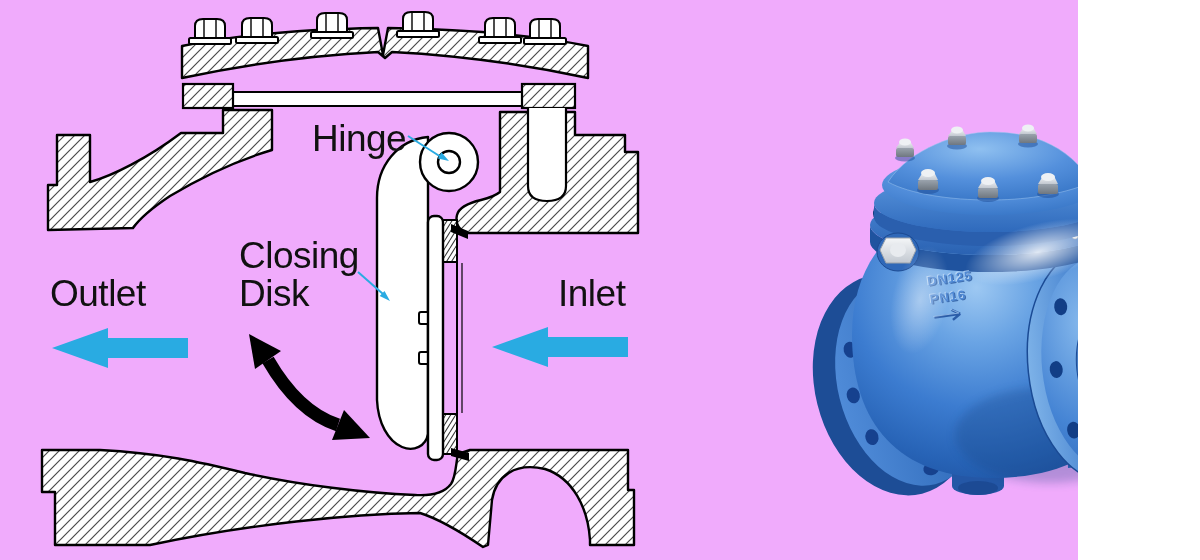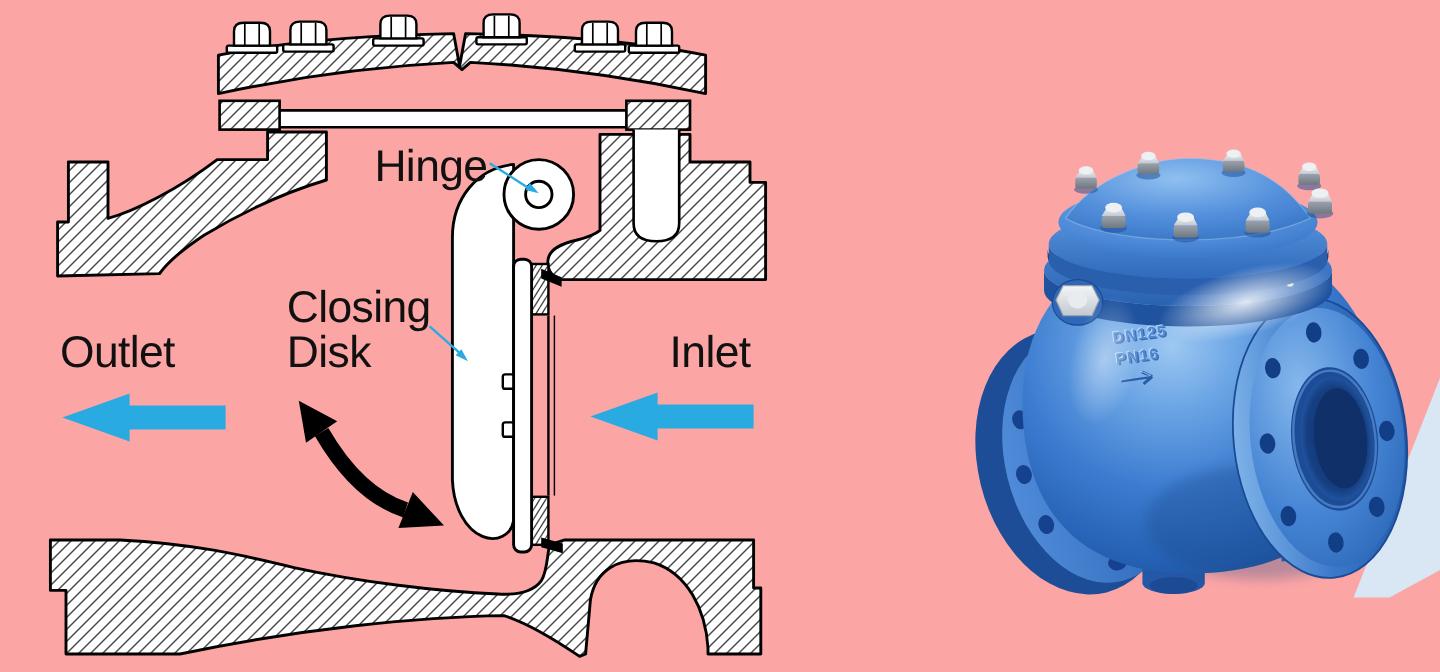--- a/index.html
+++ b/index.html
@@ -1,16 +1,16 @@
 <!DOCTYPE html>
 <html><head>
 <meta charset="utf-8">
 <style>
   html,body{margin:0;padding:0;background:#fff;}
-  .stage{position:relative;width:1200px;height:560px;background:#fca5a5;overflow:hidden;
+  .stage{position:relative;width:1078px;height:560px;background:#f0abfc;overflow:hidden;
          font-family:"Liberation Sans", sans-serif;}
   svg{position:absolute;top:0;display:block;}
   #diagram-svg{left:0;}
   #photo-svg{left:760px;}
   .lbl{font-family:"Liberation Sans", sans-serif;font-size:37px;fill:#111;letter-spacing:-0.5px;}
   .cast{font-family:"Liberation Sans", sans-serif;font-size:13px;font-weight:bold;letter-spacing:1px;}
 </style>
 </head>
 <body>
 

